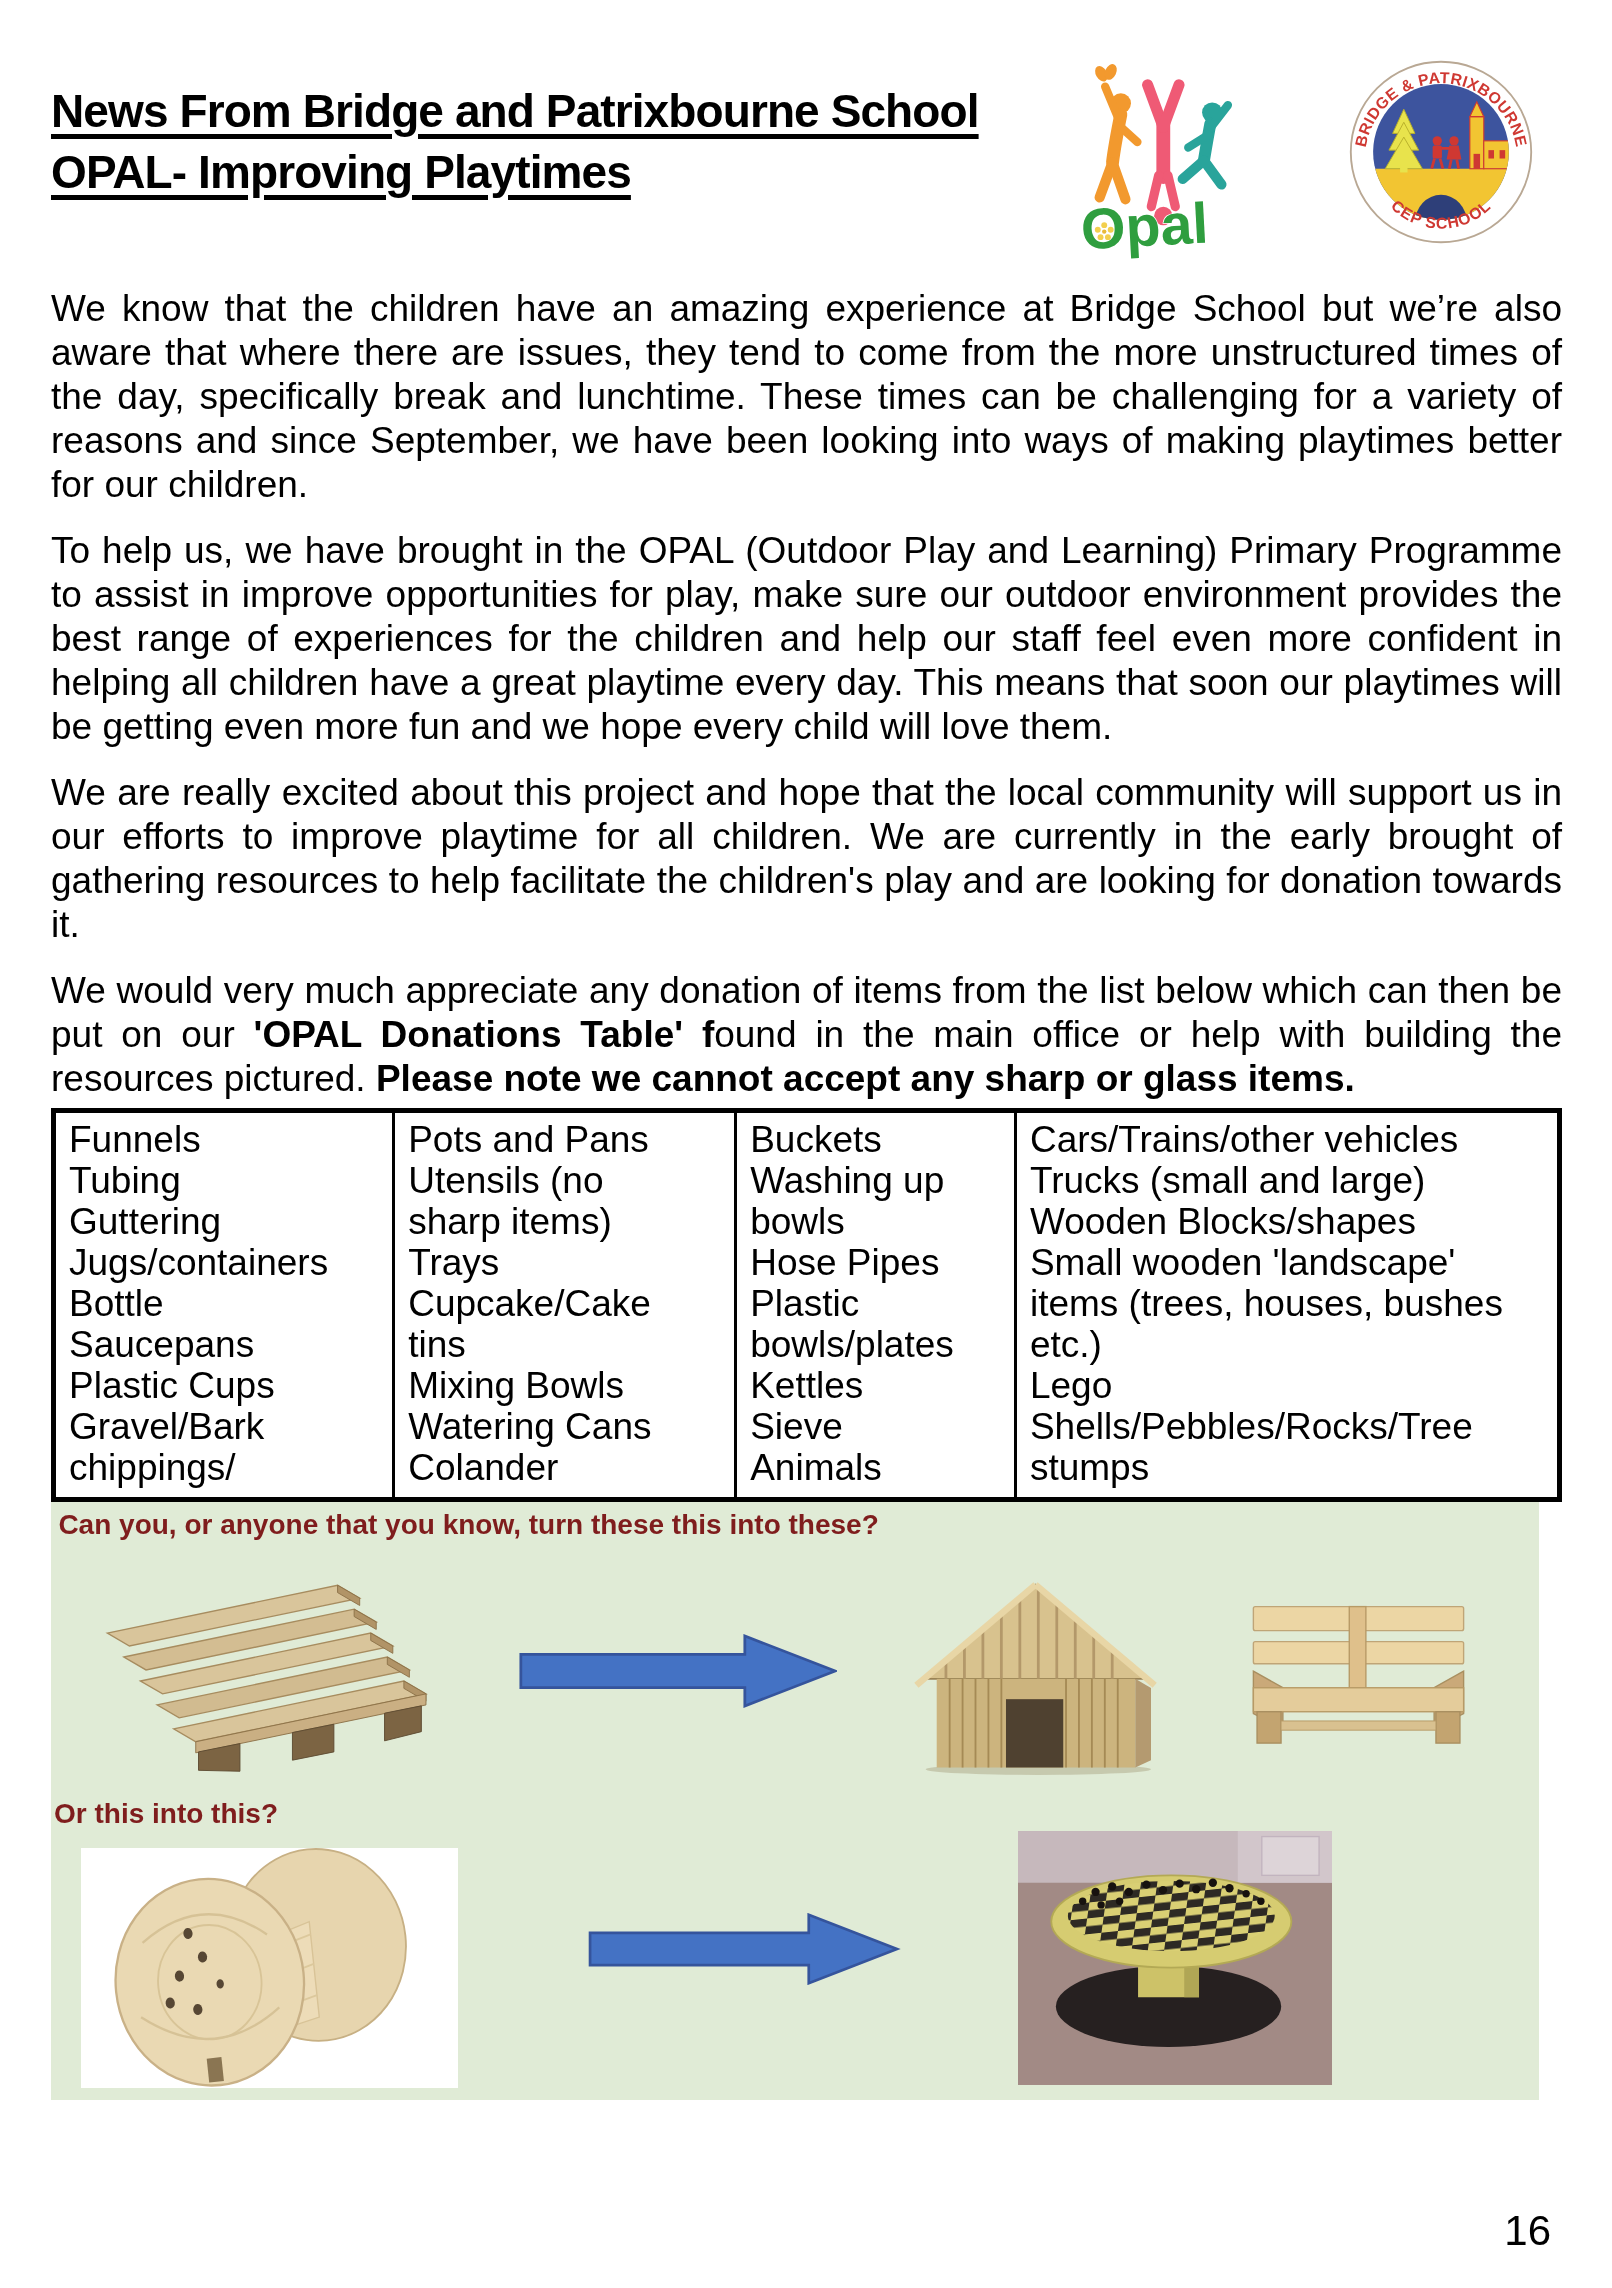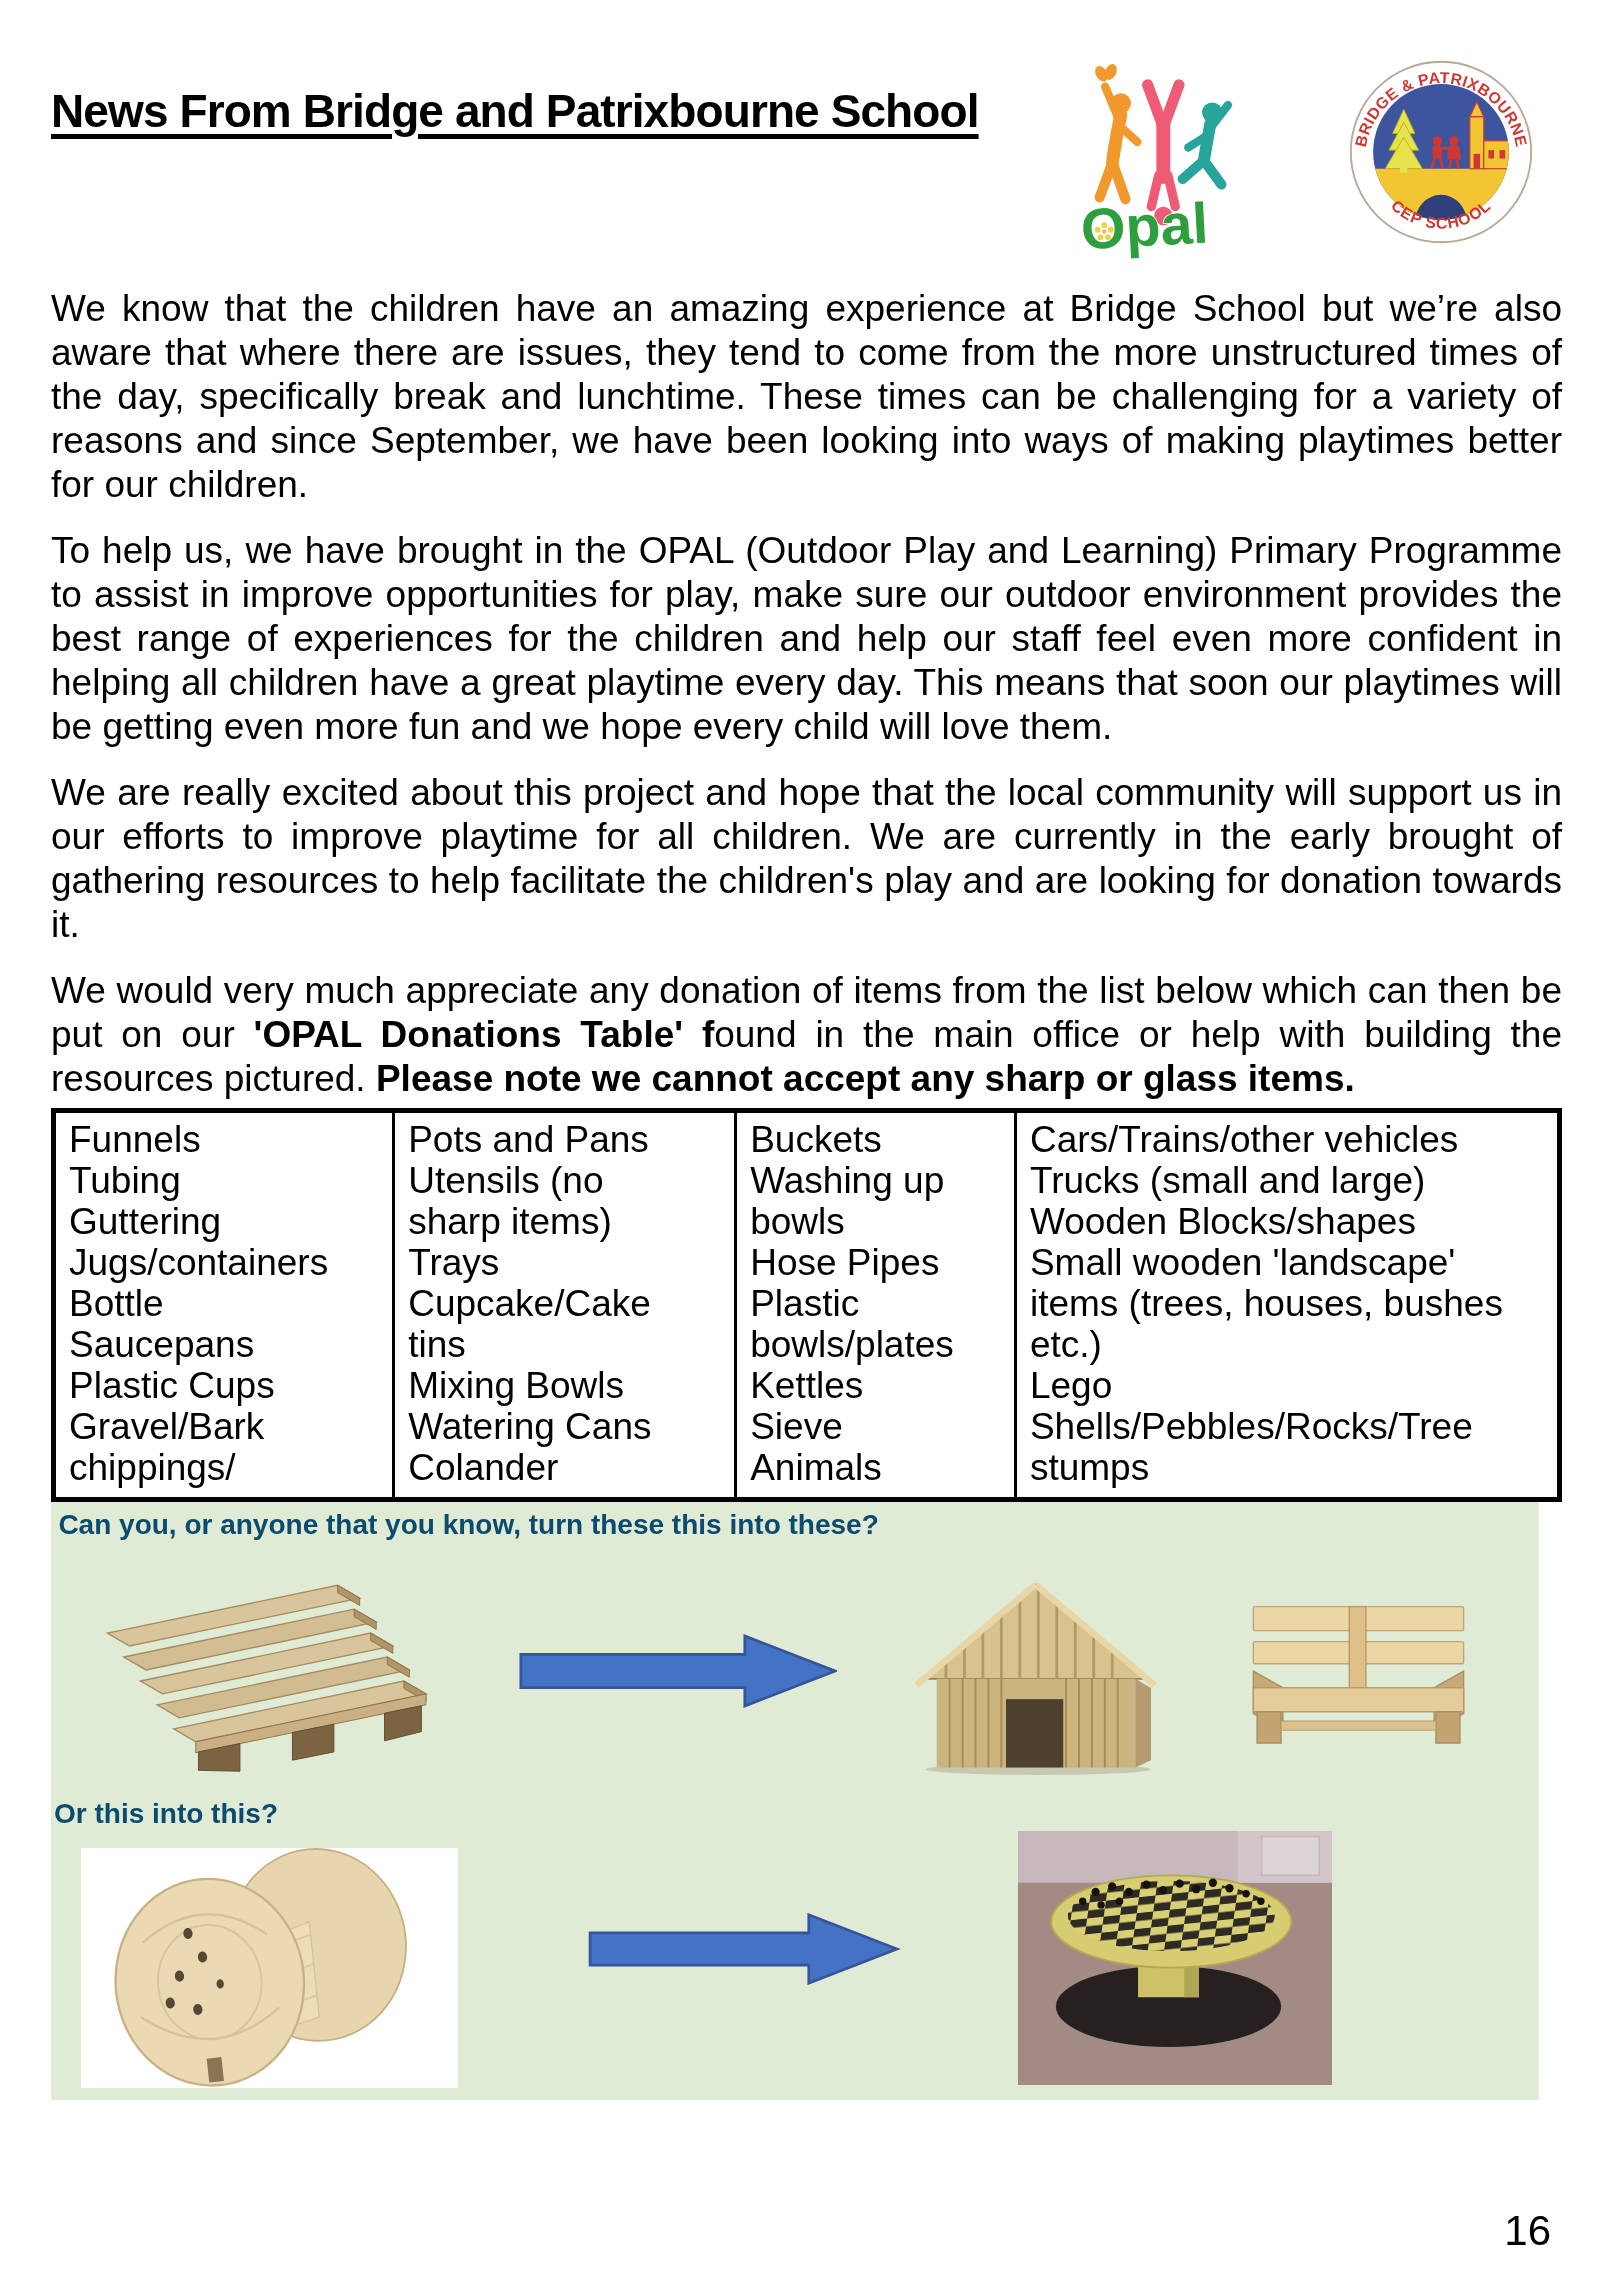--- a/index.html
+++ b/index.html
@@ -25,21 +25,21 @@
   
   table.donations { border-collapse:collapse; width:100%; margin:7.4px 0 0 0; border:5.5px solid #000; table-layout:fixed; }
   table.donations td {
     border:3.7px solid #000; vertical-align:top; white-space:pre-line;
     font-size:37px; line-height:41px; padding:5.5px 7.4px 9.2px 13px;
   }
   .c1{width:22.4%} .c2{width:22.6%} .c3{width:18.2%} .c4{width:36.8%}
 
   
   .gallery { position:relative; width:1488px; height:598px; background:#e0ebd6; margin-top:0; }
-  .gal-caption { position:absolute; font-size:28px; line-height:33px; font-weight:bold; color:#0c4a6e; }
+  .gal-caption { position:absolute; font-size:28px; line-height:33px; font-weight:bold; color:#7f1d1d; }
   .cap1 { left:7.4px;  top:5.5px;  }
   .cap2 { left:3px;  top:295px; }
   .fig { position:absolute; }
   .fig svg { display:block; width:100%; height:100%; }
   .fig-pallet { left:42px;   top:74px;  width:351px; height:198px; }
   .fig-arrow1 { left:468px;  top:132px; width:318px; height:74px; }
   .fig-house  { left:858px;  top:77px;  width:254px; height:196px; }
   .fig-bench  { left:1195px; top:97px; width:225px; height:148px; }
   .fig-reel   { left:29.5px;   top:346px; width:377px; height:240px; background:#ffffff; }
   .fig-arrow2 { left:534px;  top:411px; width:317px; height:72px; }
@@ -49,20 +49,21 @@
 </style>
 </head>
 <body>
 
 <div class="page">
   <div class="content">
 
     <div class="header">
       <div class="titles">
         <div class="title-line"><span>News From Bridge and Patrixbourne School</span></div>
+        <div class="title-line"><span>OPAL- Improving Playtimes</span></div>
       </div>
 
       <div class="logo-opal">
         <svg viewBox="0 0 195 220" xmlns="http://www.w3.org/2000/svg">
 
           <g>
             <ellipse cx="33" cy="16" rx="6" ry="9" fill="#f2992e" transform="rotate(-30 33 16)"></ellipse>
             <ellipse cx="43" cy="14" rx="6" ry="9" fill="#f2992e" transform="rotate(25 43 14)"></ellipse>
           </g>
 

